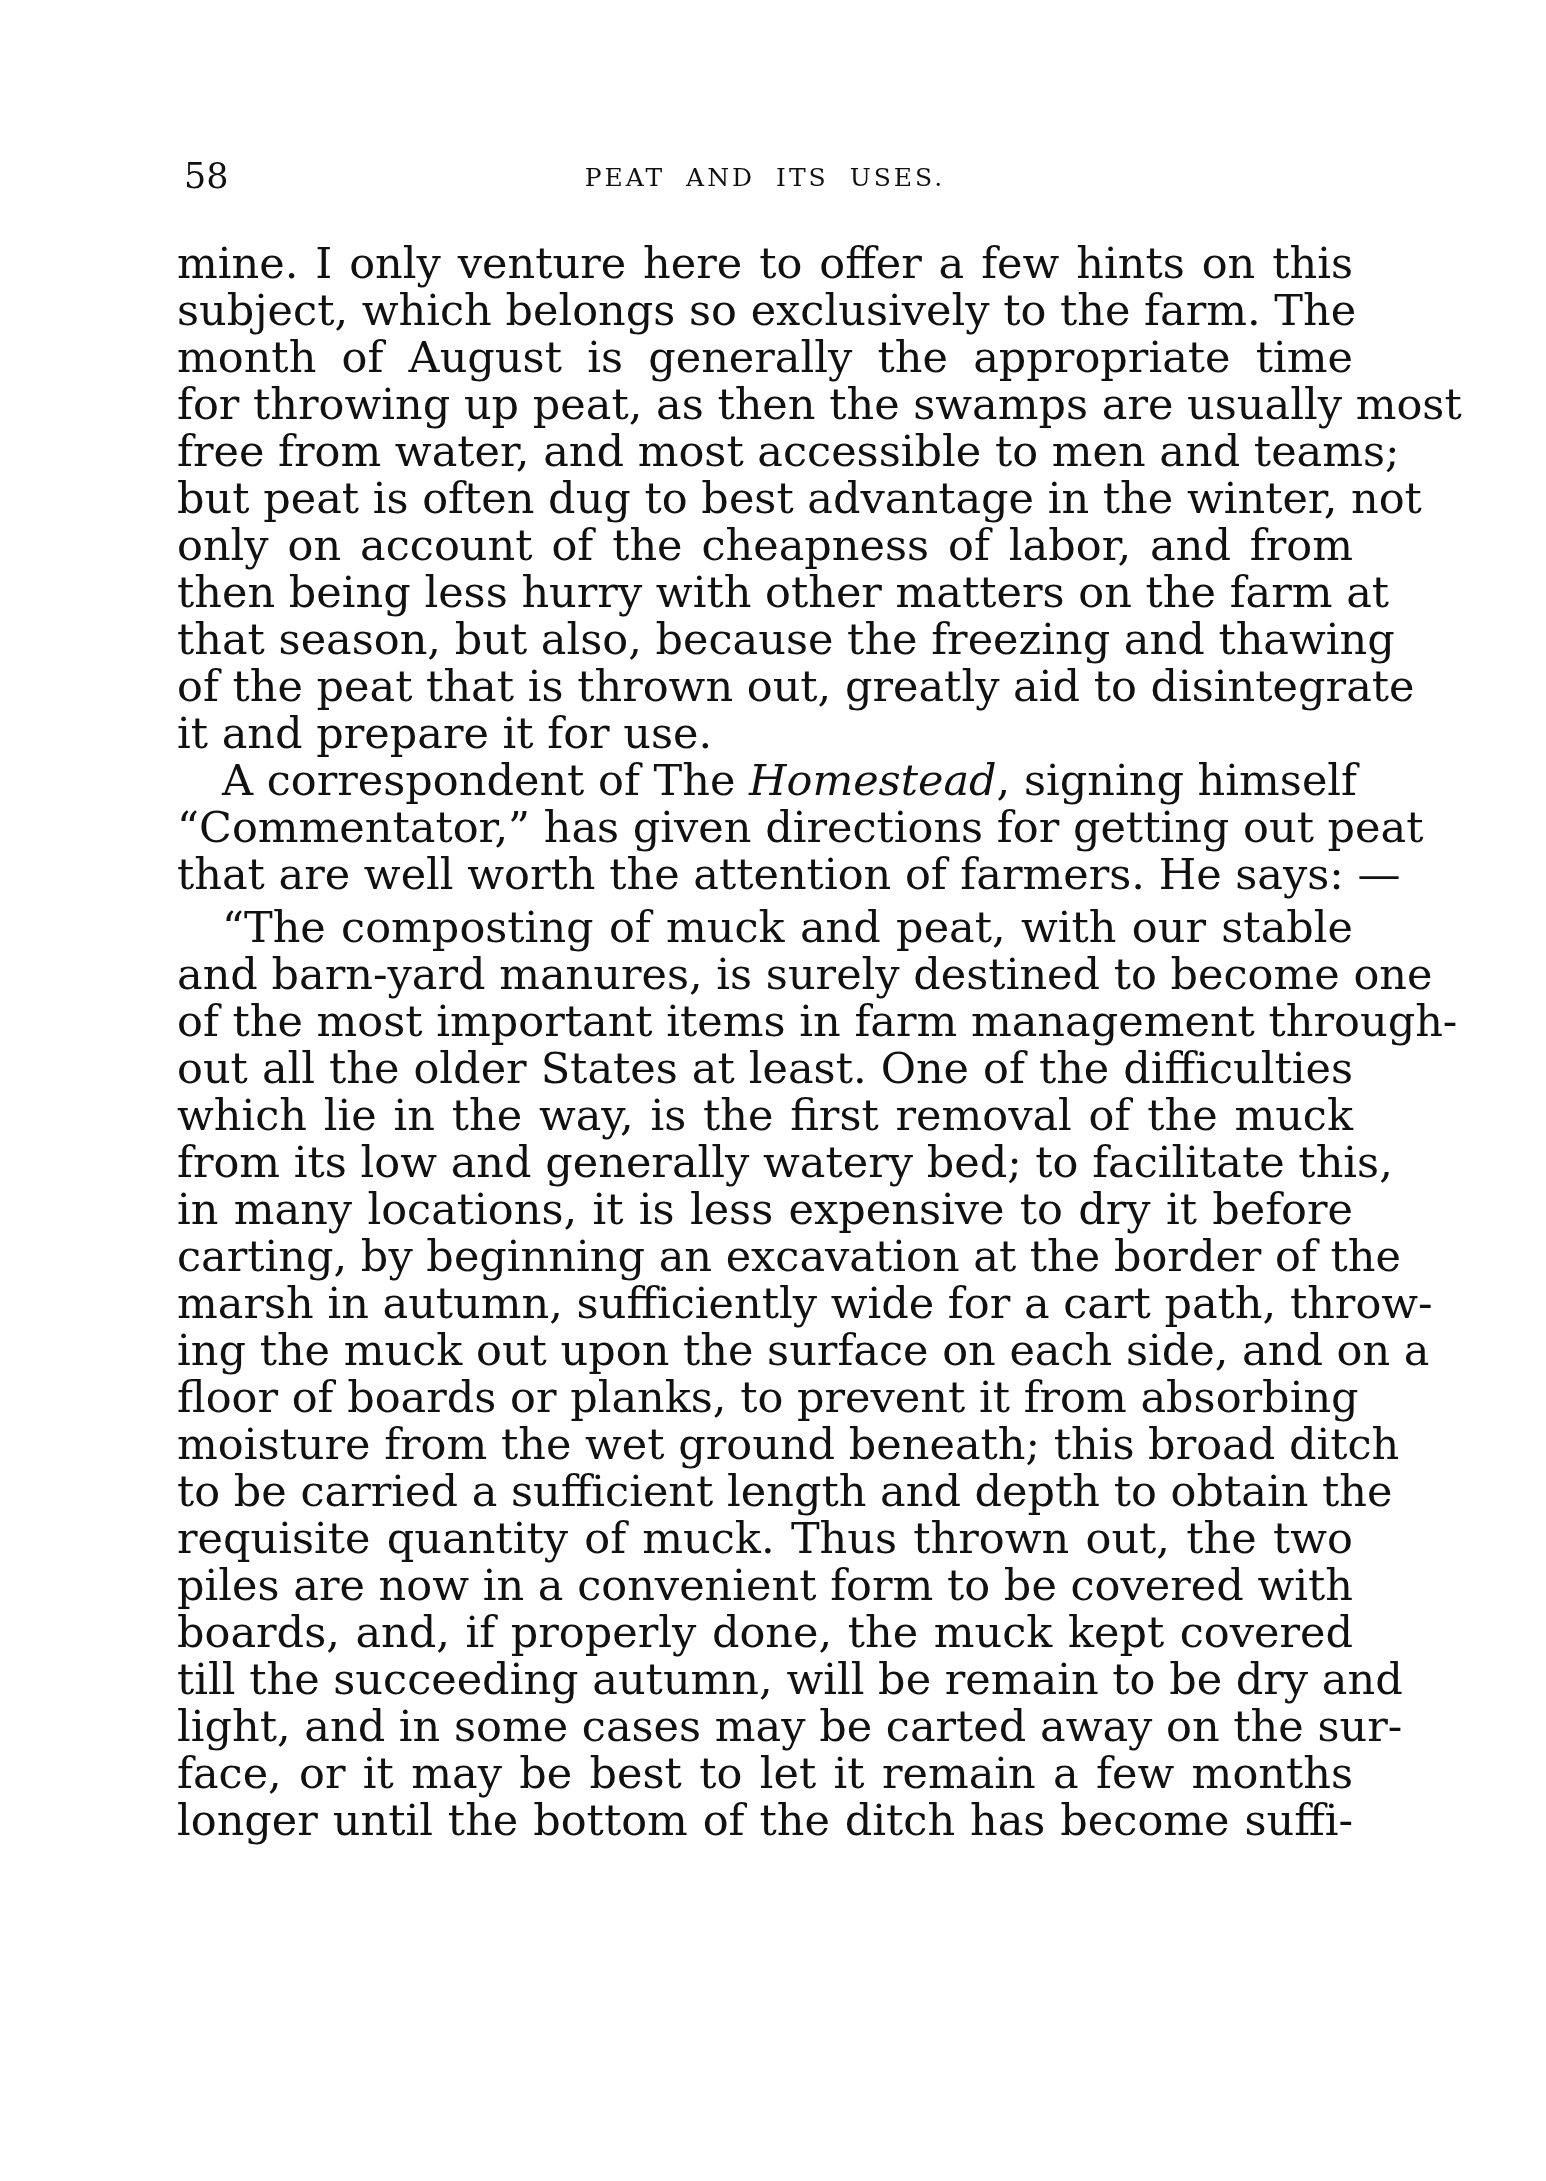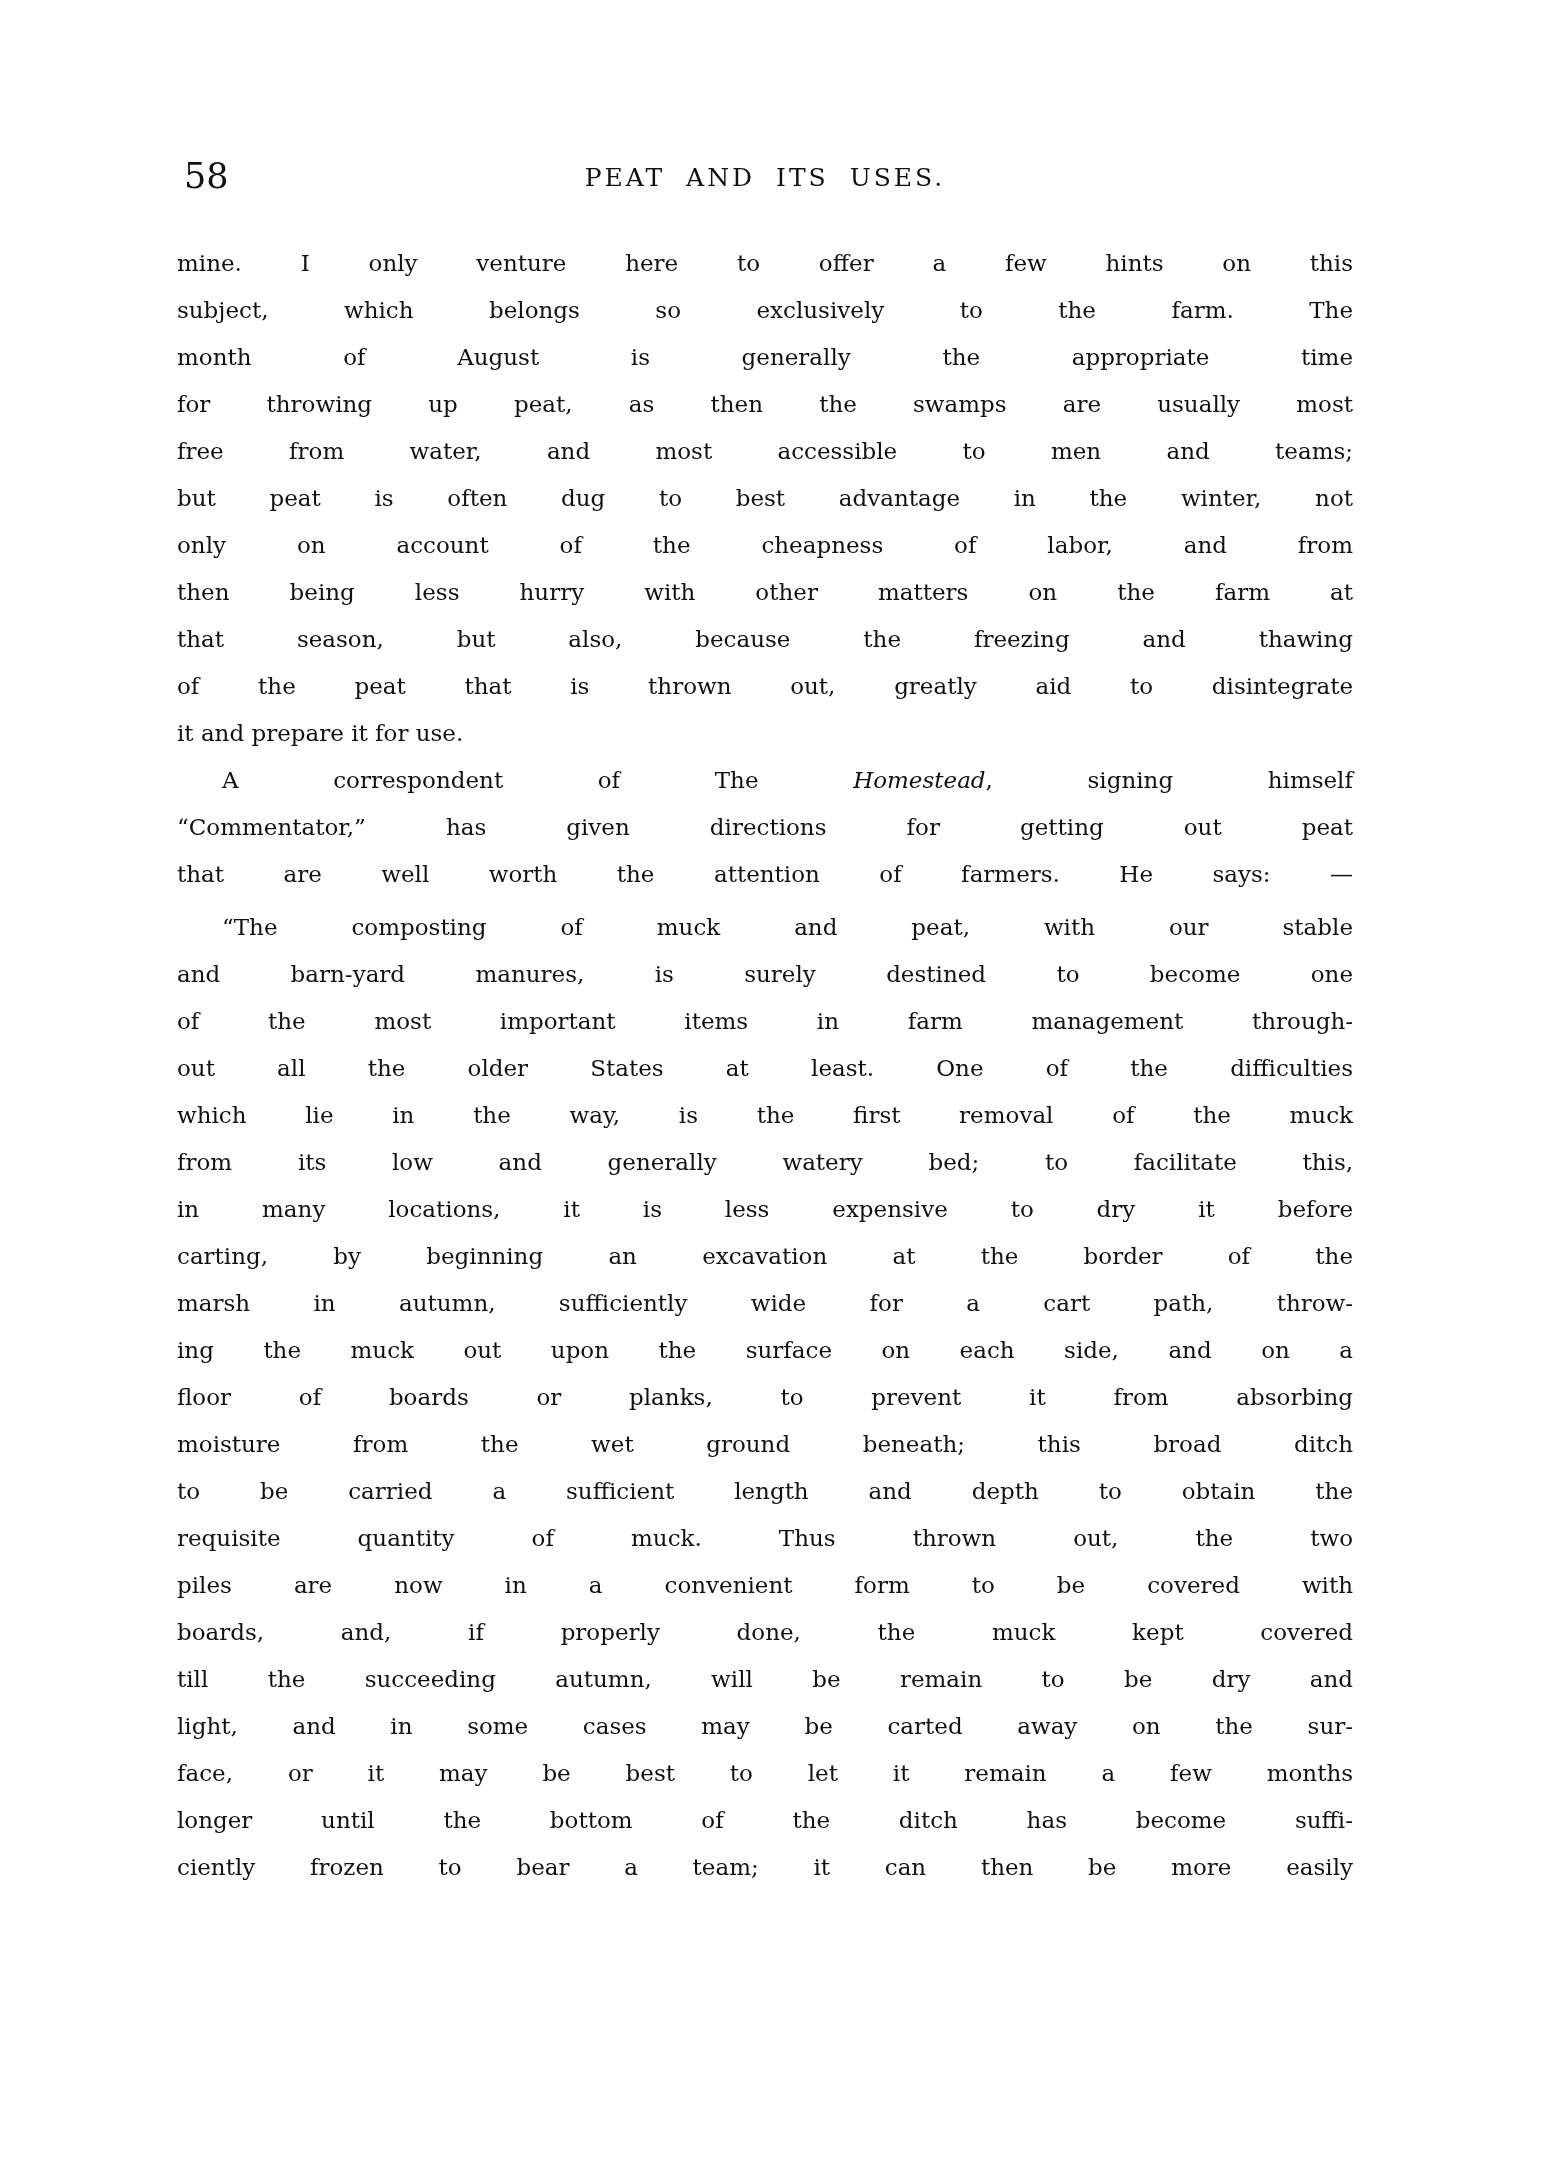--- a/index.html
+++ b/index.html
@@ -47,21 +47,21 @@
     font-weight: normal;
     letter-spacing: 3px;
     word-spacing: 10px;
     text-transform: uppercase;
   }
   .text-block {
     position: absolute;
     left: 177px;
     top: 240px;
     width: 1176px;
-    font-size: 23px;
+    font-size: 43px;
     line-height: 47px;
   }
   .para { margin: 0; padding: 0; }
   .para.quote { margin-top: 6px; }
   .line {
     display: block;
     height: 47px;
     white-space: nowrap;
     text-align: justify;
     text-align-last: justify;
@@ -117,17 +117,16 @@
       <span class="line">floor of boards or planks, to prevent it from absorbing</span>
       <span class="line">moisture from the wet ground beneath; this broad ditch</span>
       <span class="line">to be carried a sufficient length and depth to obtain the</span>
       <span class="line">requisite quantity of muck.  Thus thrown out, the two</span>
       <span class="line">piles are now in a convenient form to be covered with</span>
       <span class="line">boards, and, if properly done, the muck kept covered</span>
       <span class="line">till the succeeding autumn, will be remain to be dry and</span>
       <span class="line">light, and in some cases may be carted away on the sur-</span>
       <span class="line">face, or it may be best to let it remain a few months</span>
       <span class="line">longer until the bottom of the ditch has become suffi-</span>
-      <span class="line">ciently frozen to bear a team; it can then be more easily</span>
     </div>
 
   </div>
 </div>
 
 </body></html>

